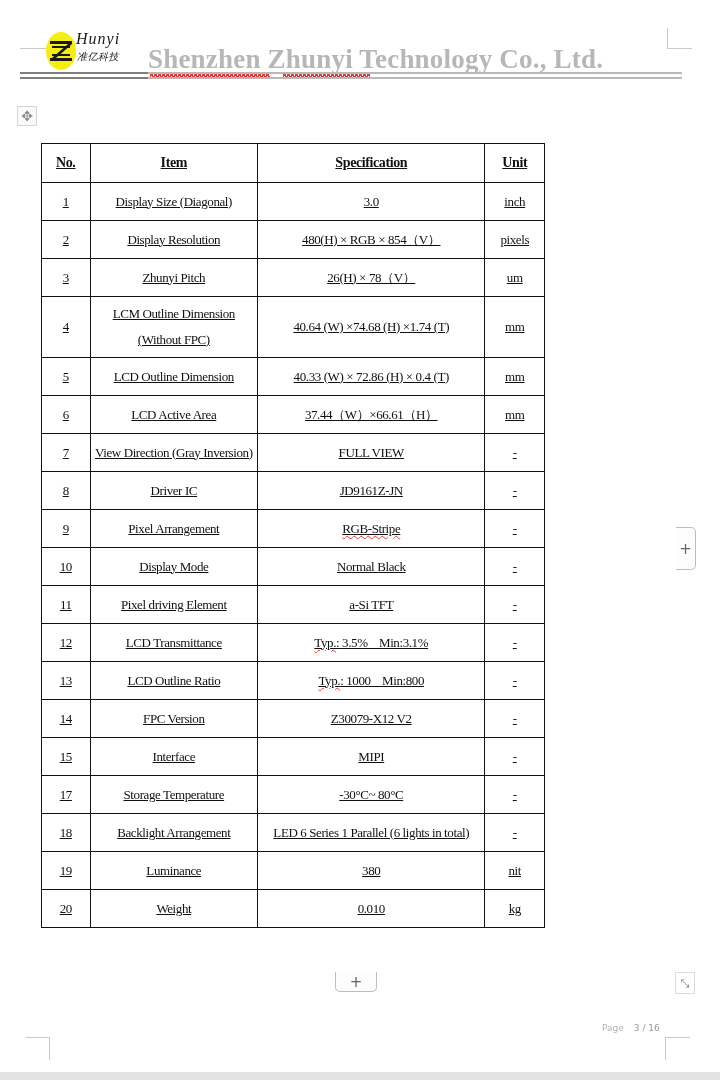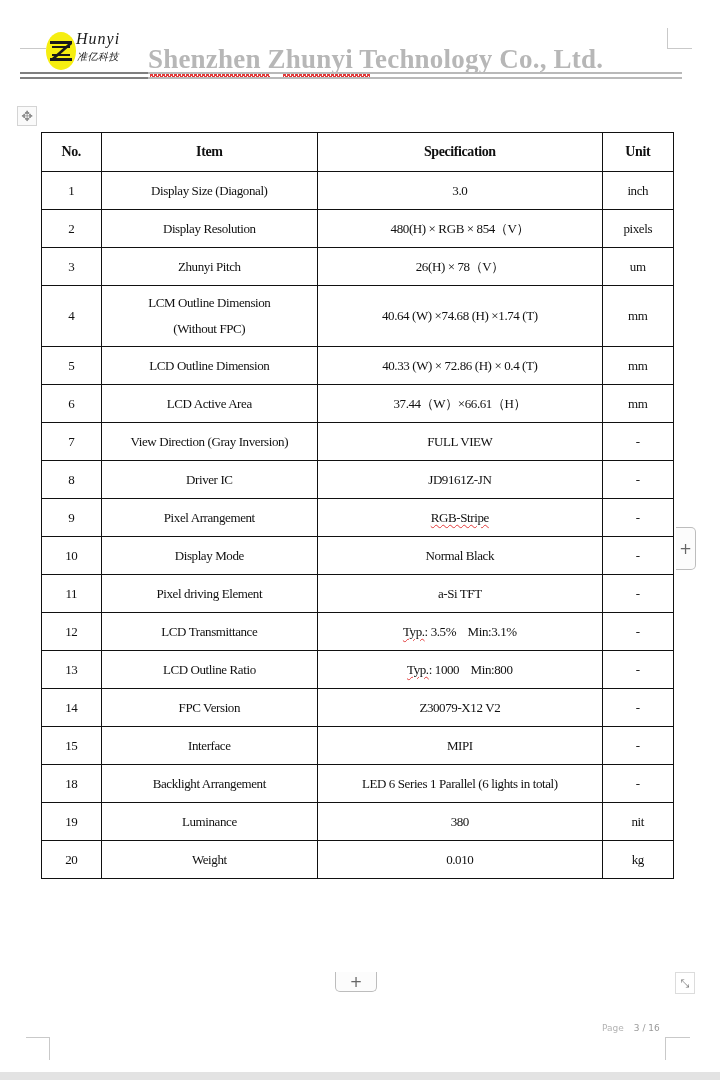--- a/index.html
+++ b/index.html
@@ -54,22 +54,22 @@
       background: #fafafa; display: flex; align-items: center; justify-content: center; color: #8c8c8c;
       font-size: 14px; font-family: "DejaVu Sans", sans-serif; cursor: move; box-sizing: border-box;
     }
     .section-title {
       position: absolute; left: 50px; top: 96px; font-size: 19px; font-weight: bold; color: #111;
       font-family: "Liberation Serif", serif; letter-spacing: -0.3px;
     }
 
     
     table.spec {
-      position: absolute; left: 41px; top: 132px; width: 633px; border-collapse: collapse;
-      font-family: "Liberation Serif", serif; font-size: 13px; letter-spacing: -0.4px;
+      position: absolute; left: 41px; top: 143px; width: 504px; border-collapse: collapse;
+      font-family: "Liberation Serif", serif; font-size: 13px; letter-spacing: -0.4px; text-decoration: underline;
     }
     table.spec td, table.spec th {
       border: 1.5px solid #111; text-align: center; vertical-align: middle; padding: 0 4px; color: #111;
     }
     table.spec th { font-weight: bold; font-size: 14px; height: 38px; }
     table.spec td { height: 37px; }
     table.spec tr.tall td { height: 60px; line-height: 26px; }
     .col-no { width: 52px; }
     .col-item { width: 214px; }
     .col-spec { width: 283px; }
@@ -233,20 +233,26 @@
         <td>Z30079-X12 V2</td>
         <td>-</td>
       </tr>
       <tr>
         <td>15</td>
         <td>Interface</td>
         <td>MIPI</td>
         <td>-</td>
       </tr>
       <tr>
+        <td>17</td>
+        <td>Storage Temperature</td>
+        <td>-30°C~ 80°C</td>
+        <td>-</td>
+      </tr>
+      <tr>
         <td>18</td>
         <td>Backlight Arrangement</td>
         <td>LED 6 Series 1 Parallel (6 lights in total)</td>
         <td>-</td>
       </tr>
       <tr>
         <td>19</td>
         <td>Luminance</td>
         <td>380</td>
         <td>nit</td>

